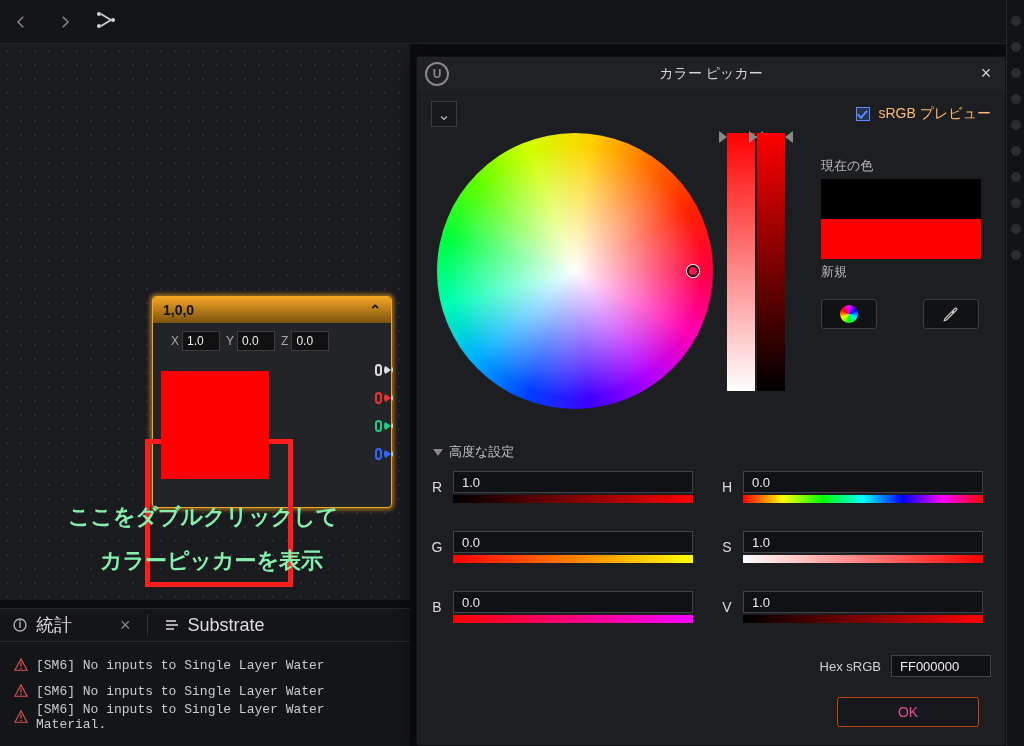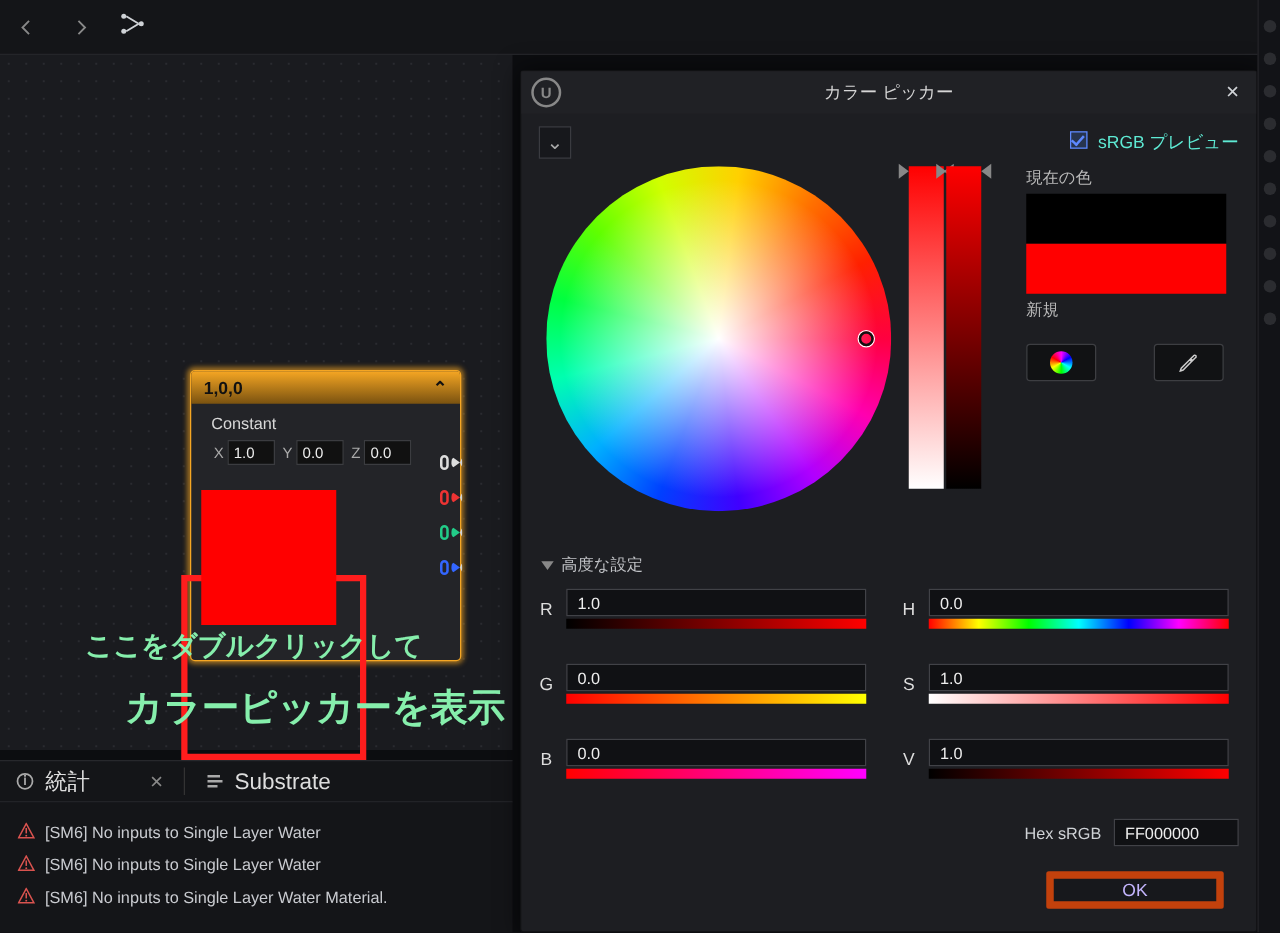--- a/index.html
+++ b/index.html
@@ -14,21 +14,21 @@
   .breadcrumb { display: flex; align-items: center; gap: 12px; font-size: 18px; color: #e8e8e8; }
   .breadcrumb .chev { color: #888; }
 
   
   .canvas-dots { position: absolute; left: 0; top: 44px; width: 410px; height: 556px;
     background-color: #1a1b1f;
     background-image: radial-gradient(#2a2b30 1px, transparent 1px);
     background-size: 14px 14px; }
   
   
-  .node { position: absolute; left: 152px; top: 252px; width: 217px; background: #232428; border: 1px solid #f5a623; border-radius: 4px; box-shadow: 0 0 4px 2px rgba(245,166,35,0.6); }
+  .node { position: absolute; left: 152px; top: 252px; width: 240px; background: #232428; border: 1px solid #f5a623; border-radius: 4px; box-shadow: 0 0 4px 2px rgba(245,166,35,0.6); }
   .node-header { background: linear-gradient(180deg, #f5a623 0%, #7a5210 100%); color: #111; font-weight: 600; font-size: 14px; padding: 5px 10px; display:flex; justify-content: space-between; align-items: center; border-radius: 3px 3px 0 0;}
   .node-header .caret { color:#111; }
   .node-body { padding: 8px 8px 14px 8px; position: relative; }
   .const-label { font-size: 13px; color: #d8d8d8; margin: 0 0 6px 8px; }
   .xyz { display: flex; gap: 6px; align-items: center; margin-left: 10px; font-size: 12px; color:#aaa; }
   .xyz .comp { display:flex; align-items:center; gap:3px;}
   .xyz input { width: 38px; height: 20px; background: #111; border: 1px solid #3b3c40; color: #eee; font-size: 12px; padding: 0 4px; }
   .swatch-outer { position:absolute; left:-16px; top:76px; width:148px; height:148px; border:5px solid #ff1d1d; }
   .swatch-inner { position:absolute; left:0px; top:8px; width:108px; height:108px; background:#ff0000; }
   .swatch-wrap { position:relative; margin-top:12px; width:130px; height:130px; }
@@ -39,66 +39,66 @@
   .port .ring-w{ border-color:#ddd;} .port .ring-r{border-color:#e33;} .port .ring-g{border-color:#2c8;} .port .ring-b{border-color:#36f;}
   .port .tri{width:0;height:0;border-top:5px solid transparent;border-bottom:5px solid transparent; margin-left:2px;}
   .port .tri-w{border-left:7px solid #ddd;} .port .tri-r{border-left:7px solid #e33;} .port .tri-g{border-left:7px solid #2c8;} .port .tri-b{border-left:7px solid #36f;}
 
   
   .anno { position:absolute; color:#86efac; font-weight:700; }
   .anno.a1 { left:428px; top:358px; font-size:24px; }
   .anno-box1 { position:absolute; left:416px; top:414px; width:282px; height:70px; border:4px solid #ff1d1d; }
   .anno-box2 { position:absolute; left:682px; top:676px; width:160px; height:60px; border:4px solid #ff1d1d; }
   .anno.a2 { left:68px; top:502px; font-size:22px; }
-  .anno.a3 { left:100px; top:546px; font-size:30px; }
+  .anno.a3 { left:100px; top:546px; font-size:22px; }
   .anno.a4 { left:560px; top:632px; font-size:22px; }
 
   
   .panels-row { position:absolute; left:0px; top:608px; width:410px; height:34px; background:#141518; border-top:1px solid #27282c; border-bottom:1px solid #27282c; display:flex; align-items:center; }
   .tab-lbl { display:flex; align-items:center; gap:8px; padding:0 12px; height:100%; font-size:18px; color:#ddd; }
   .tab-lbl .close{ color:#888; margin-left:40px; }
   .tab-divider{ width:1px;height:22px;background:#333; margin:0 4px;}
   .stat-icon, .sub-icon { display:inline-flex; }
 
   
-  .log { position:absolute; left:0; top:642px; width:410px; height:104px; background:#141518; padding:10px 14px; font-family: Liberation Sans, sans-serif; font-size:13px; color:#c9cbd0; }
+  .log { position:absolute; left:0; top:642px; width:410px; height:104px; background:#141518; padding:10px 14px; font-family: Liberation Mono, monospace; font-size:13px; color:#c9cbd0; }
   .log .line{ display:flex; align-items:center; gap:8px; height:26px; }
   .warn-tri{ width:14px;height:14px; }
   .warn-tri svg{ width:14px;height:14px; }
 
   
   .picker { position:absolute; left:416px; top:56px; width:590px; height:690px; background:#1d1e22; border:1px solid #101113; border-radius:3px; box-shadow: 0 0 20px rgba(0,0,0,0.6); }
   .picker-title { position:relative; height:34px; display:flex; align-items:center; justify-content:center; color:#d6d6d6; font-size:14px; background:#202125; }
   .ue-logo{position:absolute; left:8px; top:5px; width:24px;height:24px; border:2px solid #888; border-radius:50%; display:flex;align-items:center;justify-content:center;color:#888;font-weight:700;font-size:12px;}
   .picker-close{ position:absolute; right:8px; top:6px; color:#cfd2d6; font-size:18px; width:22px; text-align:center; }
 
   .dropzone-row{ display:flex; align-items:center; gap:8px; padding:10px 14px 0 14px; }
   .dropzone{ flex:0 0 350px; height:26px; background:#17181c; border:1px solid #3a3b40; display:flex; align-items:center; justify-content:center; font-size:13px; color:#c0c2c6; }
   .dropdown-chev{ width:26px; height:26px; border:1px solid #3a3b40; background:#17181c; display:flex;align-items:center;justify-content:center; color:#aaa;}
-  .srgb { margin-left:auto; display:flex; align-items:flex-start; gap:8px; font-size:14px; color:#5eead4; }
+  .srgb { margin-left:auto; display:flex; align-items:center; gap:8px; font-size:14px; color:#fdba74; }
   .cbx{ width:14px;height:14px; border:1px solid #5d88ff; background:#27344f; display:flex;align-items:center;justify-content:center;}
   .cbx::after{content:""; width:8px;height:4px; border-left:2px solid #5d88ff; border-bottom:2px solid #5d88ff; transform:rotate(-48deg) translateY(-1px); }
 
   .picker-body{ position:relative; padding:10px 14px; }
   .wheel{ position:absolute; left:20px; top:6px; width:276px; height:276px; border-radius:50%;
     background: radial-gradient(circle at center, #fff 0%, rgba(255,255,255,0) 65%),
       conic-gradient(from 90deg, #ff0040, #ff00b0, #b000ff, #4000ff, #0040ff, #00b0ff, #00ffb0, #00ff40, #60ff00, #d0ff00, #ffd000, #ff7000, #ff2000, #ff0040);
   }
   .wheel .cursor{ position:absolute; width:12px;height:12px;border:2px solid #111; border-radius:50%; left:250px; top:132px; box-shadow:0 0 0 1px #fff;}
   
   .vstrips{ position:absolute; left:310px; top:6px; display:flex; gap:2px; }
   .vstrip{ width:28px; height:258px; position:relative; }
   .vstrip.sat{ background:linear-gradient(180deg,#ff0000 0%, #fff 100%); }
   .vstrip.val{ background:linear-gradient(180deg,#ff0000 0%, #000 100%); }
   .vs-tri{ position:absolute; width:0;height:0; }
   .vs-tri.l{ left:-8px; border-top:6px solid transparent;border-bottom:6px solid transparent;border-left:8px solid #888;}
   .vs-tri.r{ right:-8px; border-top:6px solid transparent;border-bottom:6px solid transparent;border-right:8px solid #888;}
 
   .curcolor{ position:absolute; left:404px; top:6px; width:160px; }
-  .curcolor .lbl{ font-size:13px; color:#bbb; margin-bottom:4px; }
+  .curcolor .lbl{ font-size:13px; color:#bbb; margin-bottom:4px;margin-top:24px; }
   .curcolor .sw{ width:160px; height:40px; }
   .curcolor .sw.old{ background:#000; }
   .curcolor .sw.new{ background:#ff0000; }
   .tools{ display:flex; gap:46px; margin-top:18px; }
   .tool-btn{ width:56px;height:30px; background:#111214; border:1px solid #3d3e42; border-radius:3px; color:#ccc; display:flex;align-items:center;justify-content:center; font-size:15px;}
   .wheel-mini{ width:18px;height:18px;border-radius:50%; background:conic-gradient(#f0f,#00f,#0ff,#0f0,#ff0,#f00,#f0f); }
 
   .adv-head{ position:absolute; left:16px; top:316px; font-size:13px; color:#c0c2c6; display:flex; align-items:center; gap:6px; }
   .tri-down{width:0;height:0;border-left:5px solid transparent;border-right:5px solid transparent;border-top:7px solid #888;}
 
@@ -114,21 +114,21 @@
   .grad-b{ background:linear-gradient(90deg,#f00,#f0f);} 
   .grad-h{ background:linear-gradient(90deg,#f00,#ff0,#0f0,#0ff,#00f,#f0f,#f00);} 
   .grad-s{ background:linear-gradient(90deg,#fff,#f00);} 
   .grad-v{ background:linear-gradient(90deg,#000,#f00);} 
 
   .hex-row{ display:flex; align-items:center; gap:10px; justify-content:flex-end; margin-bottom:12px; font-size:13px; }
   .hex-row input{ width:100px; height:22px; background:#101114; border:1px solid #414247; color:#eee; padding:0 8px; font-size:13px; }
   .hexes{ position:absolute; left:302px; top:528px; width:272px; }
 
   .btn-row{ position:absolute; left:0; bottom:18px; width:100%; display:flex; justify-content:flex-end; gap:18px; padding-right:26px; }
-  .btn{ width:142px; height:30px; background:#17181c; border:6px solid #c2410c; color:#c4b5fd; font-size:14px; display:flex;align-items:center;justify-content:center; border-radius:2px;}
+  .btn{ width:142px; height:30px; background:#17181c; border:1px solid #c2410c; color:#ec4899; font-size:14px; display:flex;align-items:center;justify-content:center; border-radius:2px;}
 
   
   .right-dock{ position:absolute; right:0; top:0; width:18px; height:746px; background:#121317; border-left:1px solid #242529;}
   .right-dock .n{ width:10px;height:10px;border-radius:5px;background:#2b2c30; margin:16px auto;}
 </style>
 </head>
 <body>
 
 <div class="topbar">
   <div class="nav-btn">
@@ -151,21 +151,20 @@
   </div>
 </div>
 
 <div class="canvas-dots">
   <div class="node">
     <div class="node-header">
       <span>1,0,0</span>
       <span class="caret">⌃</span>
     </div>
     <div class="node-body">
-      <div class="const-label">Constant</div>
       <div class="xyz">
         <span class="comp">
             <span>X</span>
             <input value="1.0" style="">
           </span>
         <span class="comp">
             <span>Y</span>
             <input value="0.0" style="">
           </span>
         <span class="comp">

